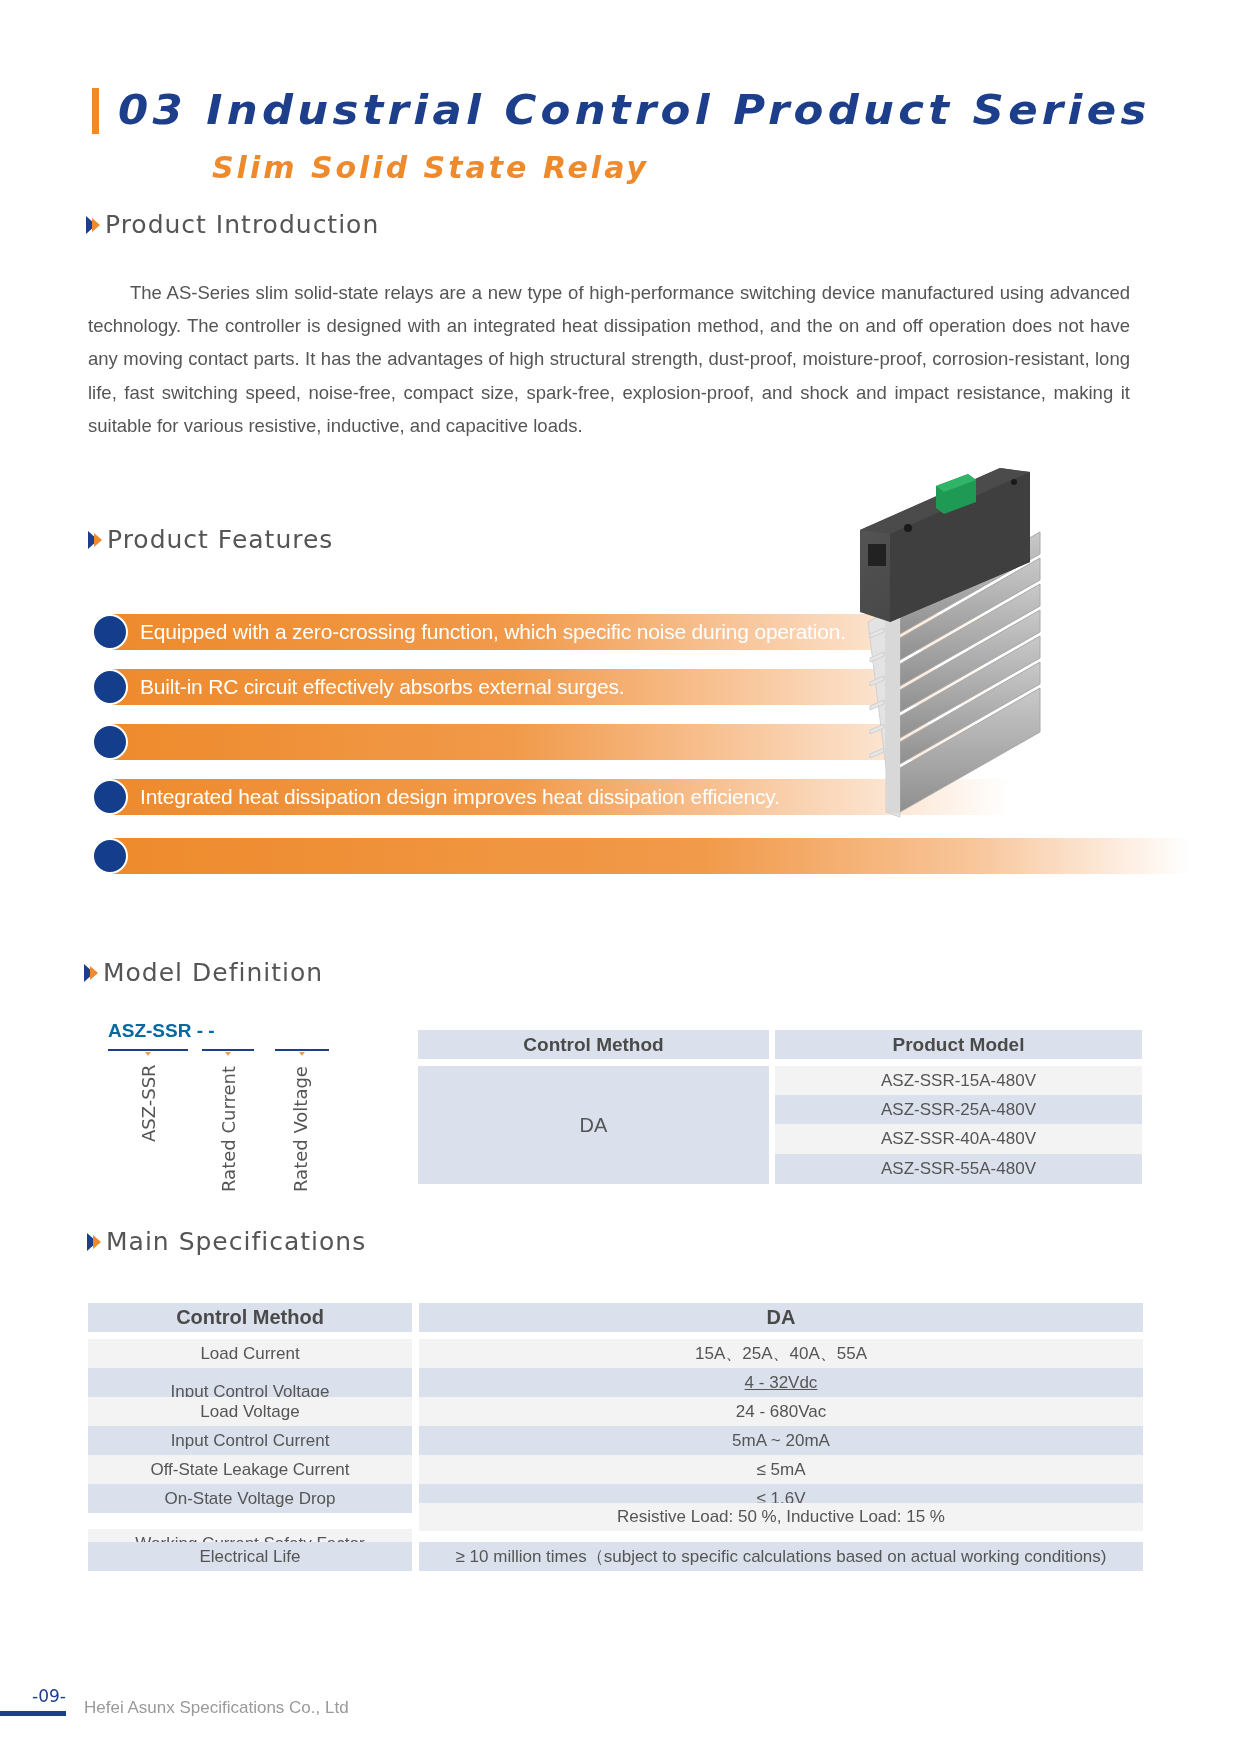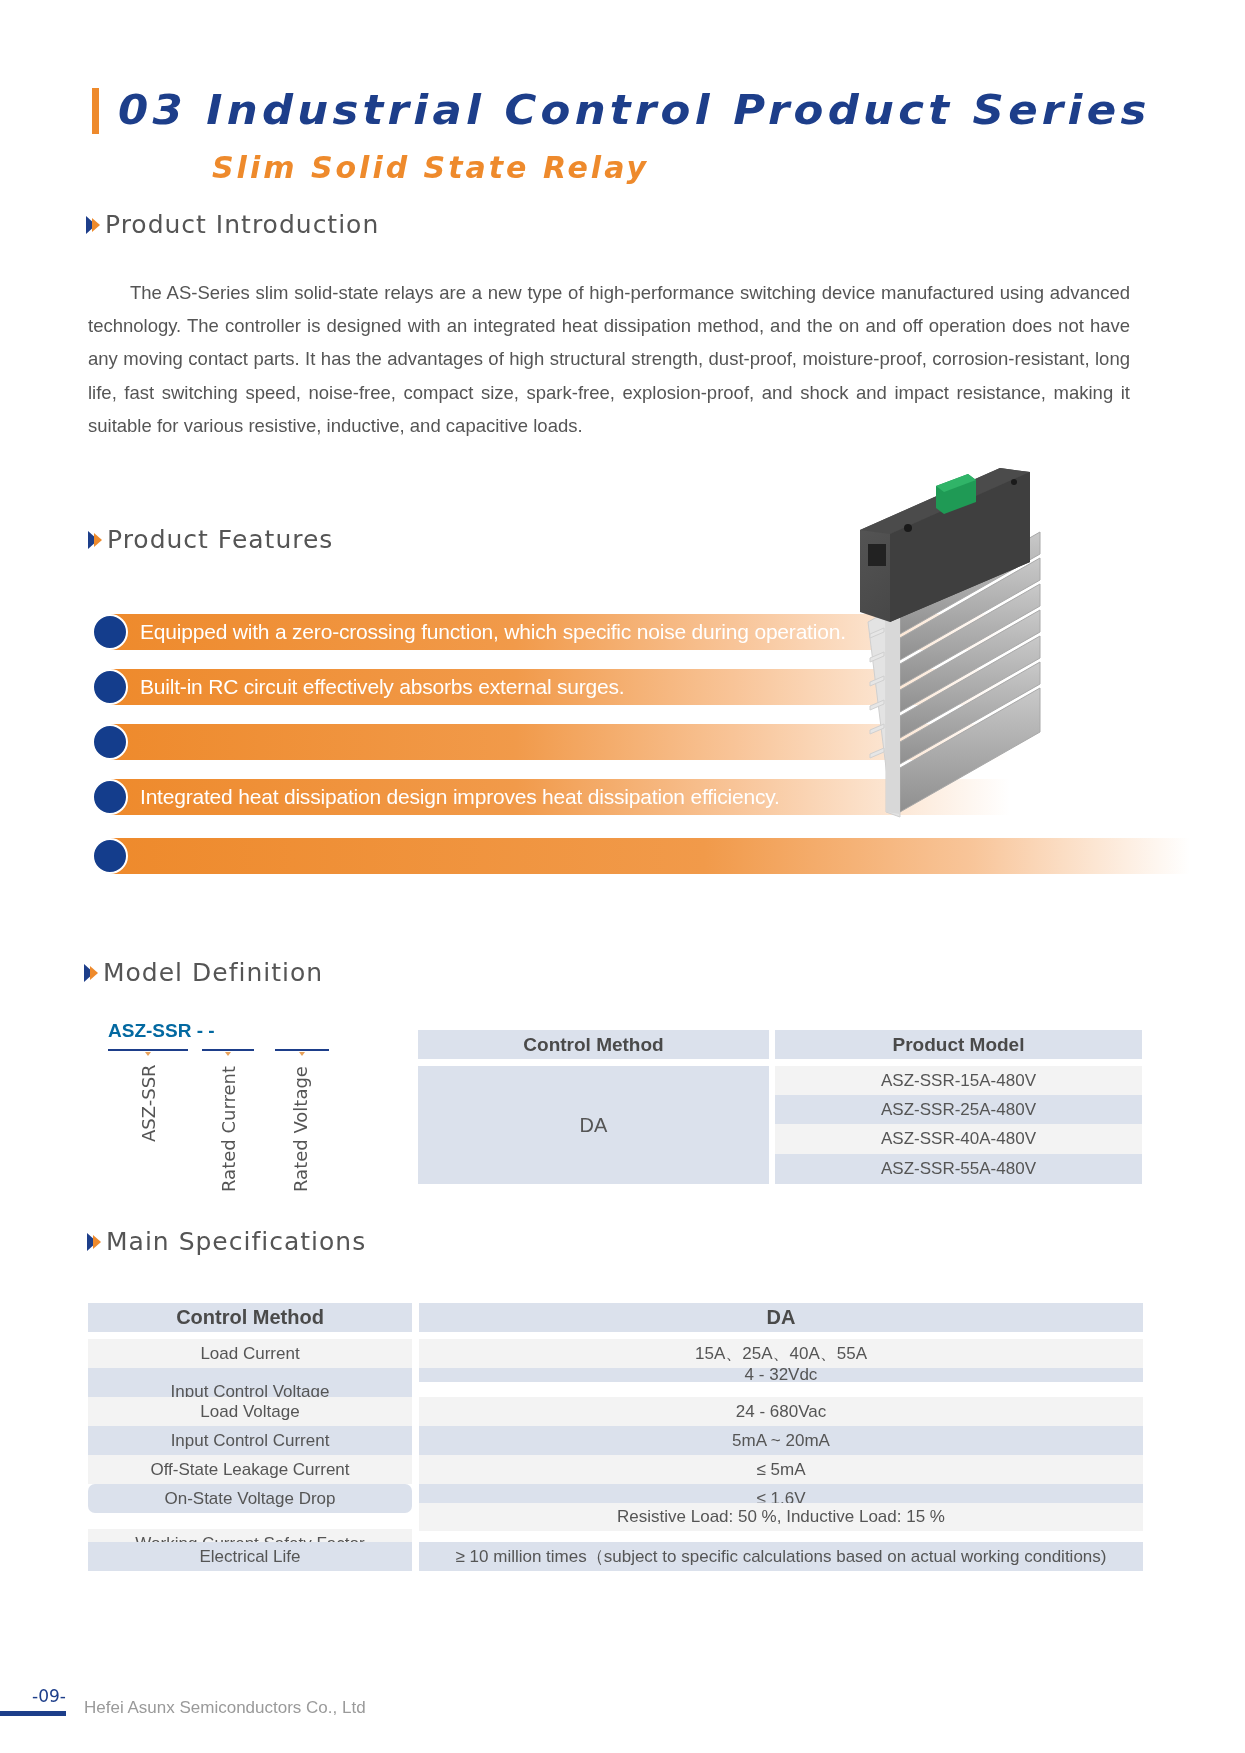--- a/index.html
+++ b/index.html
@@ -169,30 +169,30 @@
   <span class="arrow"></span>
   <span>Main Specifications</span>
 </div>
 
 <div class="stable" id="spec-table" style="position:absolute; left:88px; top:1303px;">
   <div class="cell hdr" style="left:0; top:0; width:324px; height:29px;">Control Method</div>
   <div class="cell hdr" style="left:331px; top:0; width:724px; height:29px;">DA</div>
 <div class="cell light" style="left: 0px; top: 36px; width: 324px; height: 29px;">Load Current</div>
     <div class="cell light" style="left: 331px; top: 36px; width: 724px; height: 29px;">15A、25A、40A、55A</div>
     <div class="cell shade" style="left: 0px; top: 65px; width: 324px; height: 47px;">Input Control Voltage</div>
-    <div class="cell shade" style="left: 331px; top: 65px; width: 724px; height: 14px;">4 - 32Vdc</div>
+    <div class="cell shade" style="left: 331px; top: 65px; width: 724px; height: 29px; text-decoration: underline;">4 - 32Vdc</div>
     <div class="cell light" style="left: 0px; top: 94px; width: 324px; height: 29px;">Load Voltage</div>
     <div class="cell light" style="left: 331px; top: 94px; width: 724px; height: 29px;">24 - 680Vac</div>
     <div class="cell shade" style="left: 0px; top: 123px; width: 324px; height: 29px;">Input Control Current</div>
     <div class="cell shade" style="left: 331px; top: 123px; width: 724px; height: 29px;">5mA ~ 20mA</div>
     <div class="cell light" style="left: 0px; top: 152px; width: 324px; height: 29px;">Off-State Leakage Current</div>
     <div class="cell light" style="left: 331px; top: 152px; width: 724px; height: 29px;">≤ 5mA</div>
-    <div class="cell shade" style="left: 0px; top: 181px; width: 324px; height: 29px; border-radius: 7px;">On-State Voltage Drop</div>
+    <div class="cell shade" style="left: 0px; top: 181px; width: 324px; height: 29px;">On-State Voltage Drop</div>
     <div class="cell shade" style="left: 331px; top: 181px; width: 724px; height: 29px;">≤ 1.6V</div>
     <div class="cell light" style="left: 0px; top: 226px; width: 324px; height: 29px;">Working Current Safety Factor</div>
     <div class="cell light" style="left: 331px; top: 200px; width: 724px; height: 28px;">Resistive Load:  50 %, Inductive Load: 15 %</div>
     <div class="cell shade" style="left: 0px; top: 239px; width: 324px; height: 29px;">Electrical Life</div>
     <div class="cell shade" style="left: 331px; top: 239px; width: 724px; height: 29px;">≥ 10 million times（subject to specific calculations based on actual working conditions)</div>
   </div>
 
 <div class="footer-line"></div>
 <div class="page-num">-09-</div>
-<div class="company">Hefei Asunx Semiconductors Co., Ltd</div>
+<div class="company">Hefei Asunx Specifications Co., Ltd</div>
 
 </body></html>

